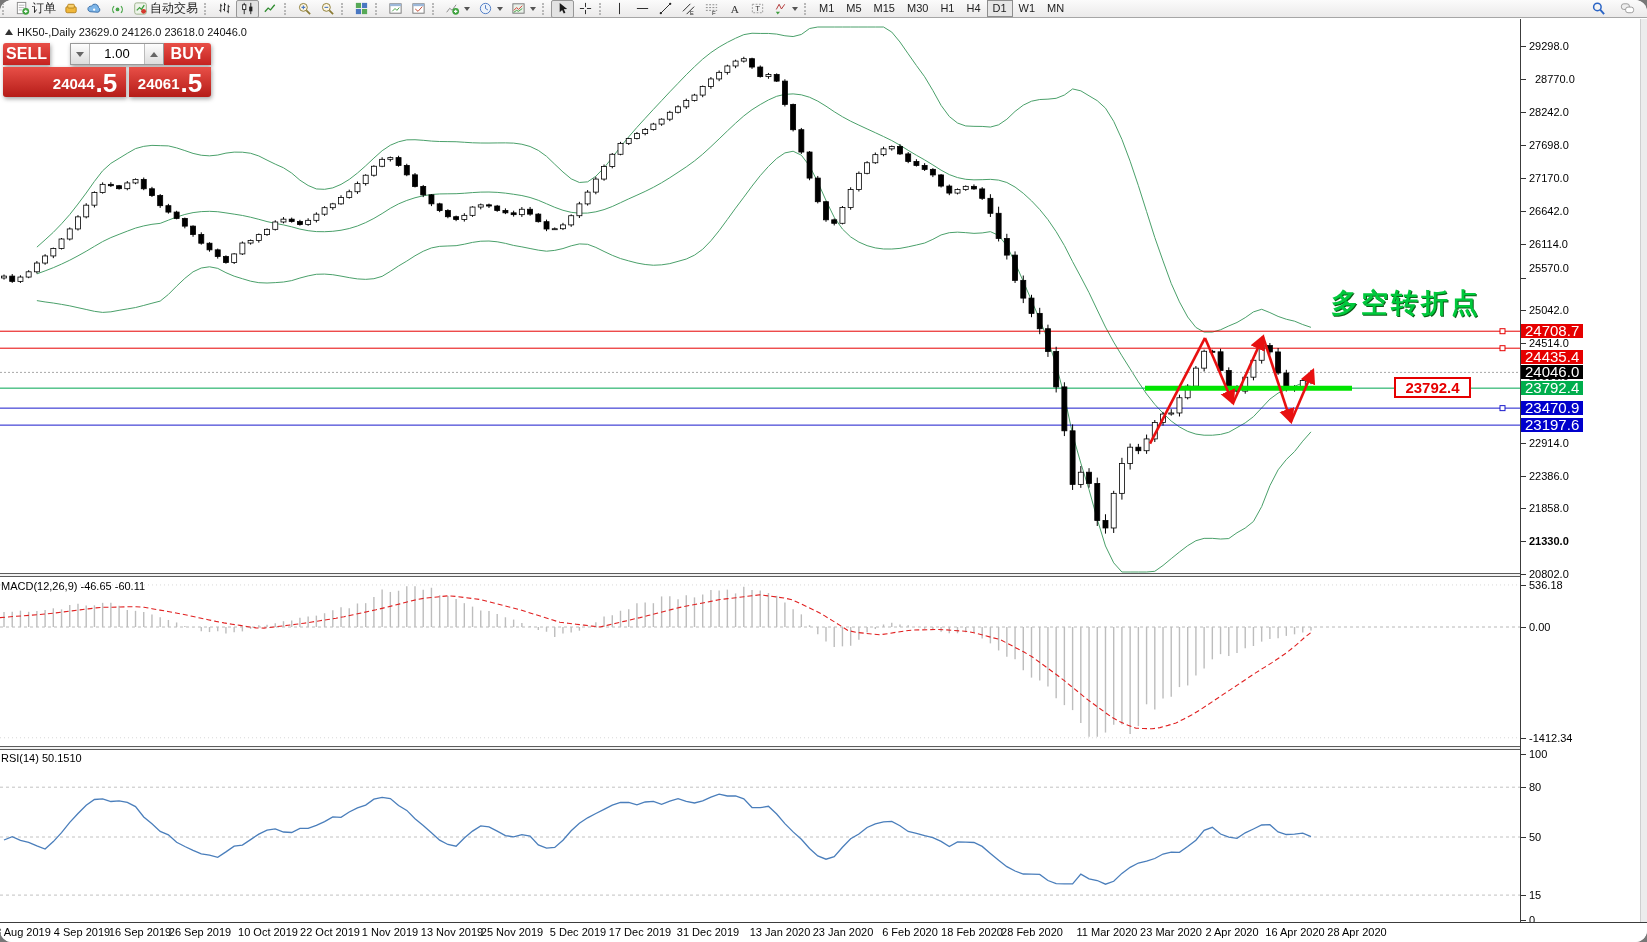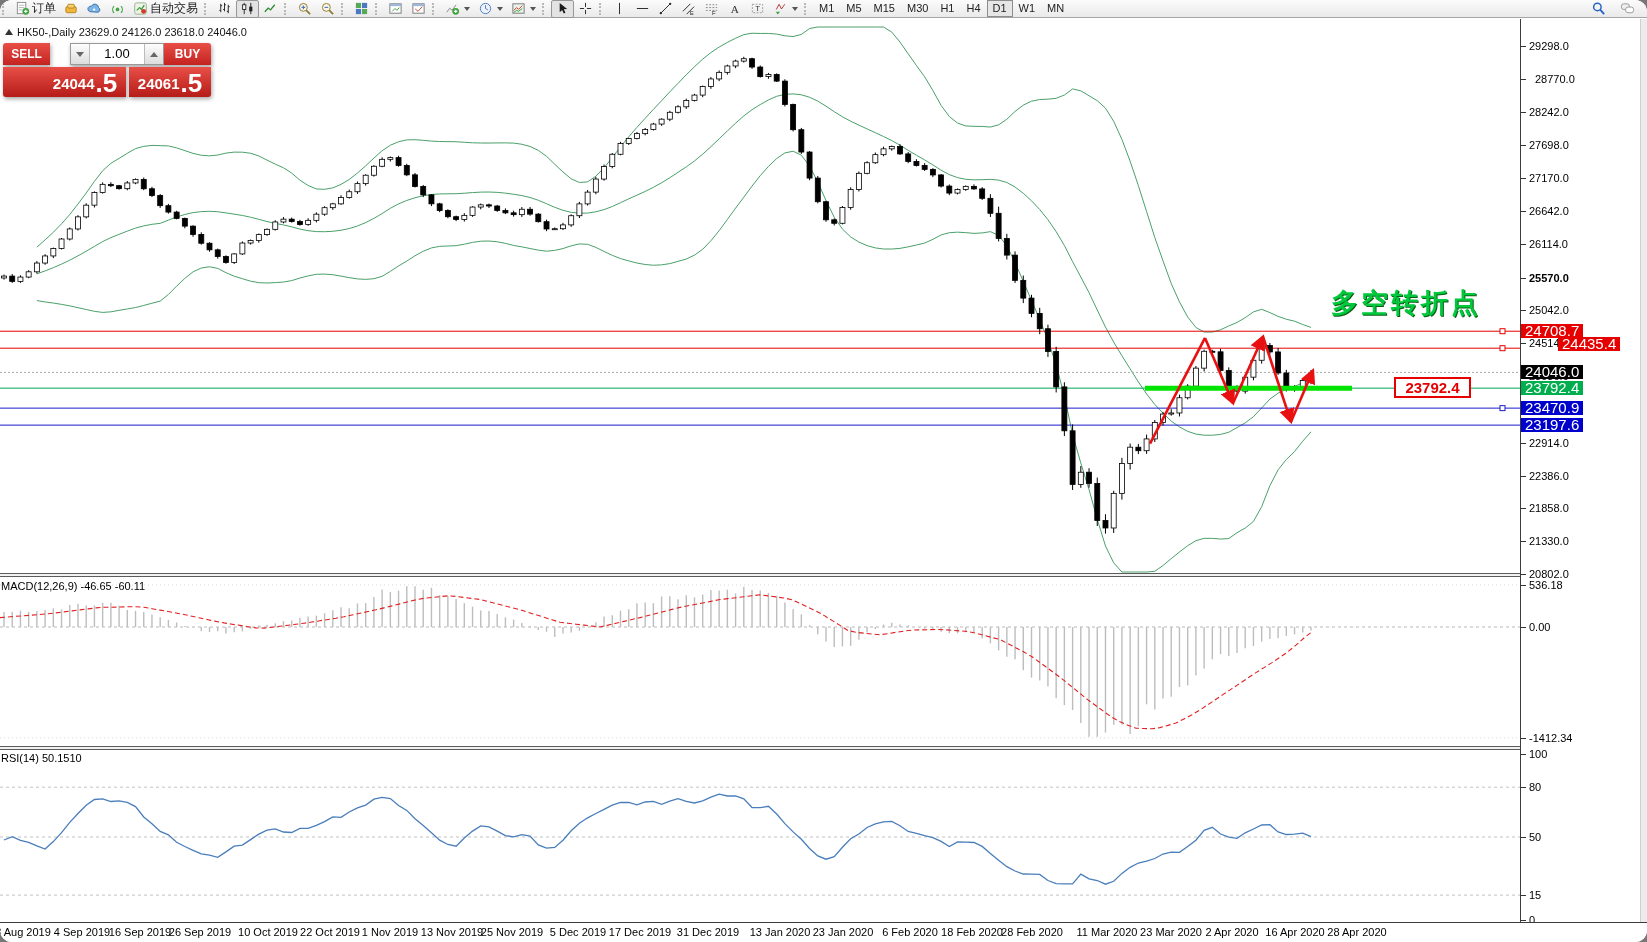--- a/index.html
+++ b/index.html
@@ -41,21 +41,21 @@
   #macd-label{position:absolute;left:1px;top:580px;font-size:11px;color:#000;}
   #rsi-label{position:absolute;left:1px;top:752px;font-size:11px;color:#000;}
   #turning-point{position:absolute;left:1331px;top:285px;font-size:27px;font-weight:bold;color:#00c93c;
                  text-shadow:1px 1px 0 #0b5c17;letter-spacing:3px;white-space:nowrap;}
   #price-callout{position:absolute;left:1394px;top:377px;width:77px;height:21px;border:2px solid #e60000;
                  background:#fff;color:#e60000;font-size:15px;font-weight:bold;text-align:center;
                  line-height:18px;box-sizing:border-box;}
   
   #trade-panel{position:absolute;left:3px;top:43px;width:208px;filter:drop-shadow(1px 2px 2px rgba(0,0,0,.35));}
   .tp-row1{display:flex;height:22px;}
-  .sell-btn,.buy-btn{width:47px;background:linear-gradient(#e84f47,#c42320);color:#fff;font-size:12px;
+  .sell-btn,.buy-btn{width:47px;background:linear-gradient(#e84f47,#c42320);color:#fff;font-size:16px;
                      font-weight:bold;display:flex;align-items:center;justify-content:center;}
   .sell-btn{border-radius:3px 0 0 0;}
   .buy-btn{border-radius:0 3px 0 0;}
   .vol-box{flex:1;background:#fff;border:1px solid #999;box-sizing:border-box;display:flex;align-items:stretch;margin-left:20px;}
   .vol-btn{width:18px;background:linear-gradient(#fdfdfd,#ddd);display:flex;align-items:center;justify-content:center;}
   .vol-btn.left{border-right:1px solid #bbb;}
   .vol-btn.right{border-left:1px solid #bbb;}
   .tri-dn{width:0;height:0;border-left:4px solid transparent;border-right:4px solid transparent;border-top:5px solid #666;}
   .tri-up{width:0;height:0;border-left:4px solid transparent;border-right:4px solid transparent;border-bottom:5px solid #666;}
   .vol-val{flex:1;text-align:center;font-size:13px;color:#000;line-height:20px;}
@@ -859,57 +859,57 @@
       <div class="ax-label" style="top: 92.6271px;">28242.0</div>
       <div class="ax-tick" style="top: 126.435px;"></div>
       <div class="ax-label" style="top: 126.435px;">27698.0</div>
       <div class="ax-tick" style="top: 159.249px;"></div>
       <div class="ax-label" style="top: 159.249px;">27170.0</div>
       <div class="ax-tick" style="top: 192.062px;"></div>
       <div class="ax-label" style="top: 192.062px;">26642.0</div>
       <div class="ax-tick" style="top: 224.876px;"></div>
       <div class="ax-label" style="top: 224.876px;">26114.0</div>
       <div class="ax-tick" style="top: 258.684px;"></div>
-      <div class="ax-label" style="top: 259px; font-weight: bold;">25570.0</div>
+      <div class="ax-label" style="top: 249px;">25570.0</div>
       <div class="ax-tick" style="top: 291.497px;"></div>
       <div class="ax-label" style="top: 291.497px;">25042.0</div>
       <div class="ax-tick" style="top: 324.311px;"></div>
       <div class="ax-label" style="top: 324.311px;">24514.0</div>
       <div class="ax-tick" style="top: 357.124px;"></div>
       <div class="ax-label" style="top: 357.124px;">23986.0</div>
       <div class="ax-tick" style="top: 389.938px;"></div>
       <div class="ax-label" style="top: 389.938px;">23458.0</div>
       <div class="ax-tick" style="top: 423.746px;"></div>
       <div class="ax-label" style="top: 423.746px;">22914.0</div>
       <div class="ax-tick" style="top: 456.559px;"></div>
       <div class="ax-label" style="top: 456.559px;">22386.0</div>
       <div class="ax-tick" style="top: 489.373px;"></div>
       <div class="ax-label" style="top: 489.373px;">21858.0</div>
       <div class="ax-tick" style="top: 522.186px;"></div>
-      <div class="ax-label" style="top: 522.186px;">21330.0</div>
+      <div class="ax-label" style="top: 522.186px; font-weight: bold;">21330.0</div>
       <div class="ax-tick" style="top: 555px;"></div>
       <div class="ax-label" style="top: 555px;">20802.0</div>
       <div class="ax-tick" style="top: 565.947px;"></div>
       <div class="ax-label" style="top: 565.947px;">536.18</div>
       <div class="ax-tick" style="top: 608px;"></div>
       <div class="ax-label" style="top: 608px;">0.00</div>
       <div class="ax-tick" style="top: 718.772px;"></div>
       <div class="ax-label" style="top: 718.772px;">-1412.34</div>
       <div class="ax-tick" style="top: 735px;"></div>
       <div class="ax-label" style="top: 735px;">100</div>
       <div class="ax-tick" style="top: 768.2px;"></div>
       <div class="ax-label" style="top: 768.2px;">80</div>
       <div class="ax-tick" style="top: 818px;"></div>
       <div class="ax-label" style="top: 818px;">50</div>
       <div class="ax-tick" style="top: 876.1px;"></div>
       <div class="ax-label" style="top: 876.1px;">15</div>
       <div class="ax-tick" style="top: 901px;"></div>
       <div class="ax-label" style="top: 901px;">0</div>
       <div class="ax-chip" style="top: 312.211px; background: rgb(230, 0, 0);">24708.7</div>
-      <div class="ax-chip" style="top: 325px; background: rgb(230, 0, 0); margin-left: 37px;">24435.4</div>
+      <div class="ax-chip" style="top: 338px; background: rgb(230, 0, 0);">24435.4</div>
       <div class="ax-chip" style="top: 353.395px; background: rgb(0, 0, 0);">24046.0</div>
       <div class="ax-chip" style="top: 369.156px; background: rgb(0, 174, 77);">23792.4</div>
       <div class="ax-chip" style="top: 389.136px; background: rgb(0, 0, 204);">23470.9</div>
       <div class="ax-chip" style="top: 406.121px; background: rgb(0, 0, 204);">23197.6</div>
     </div>
   <div id="side-strip"></div>
   <div id="date-axis">
       <div class="date-label" style="left: 23px;">3 Aug 2019</div>
       <div class="date-label" style="left: 82px;">4 Sep 2019</div>
       <div class="date-label" style="left: 140px;">16 Sep 2019</div>

